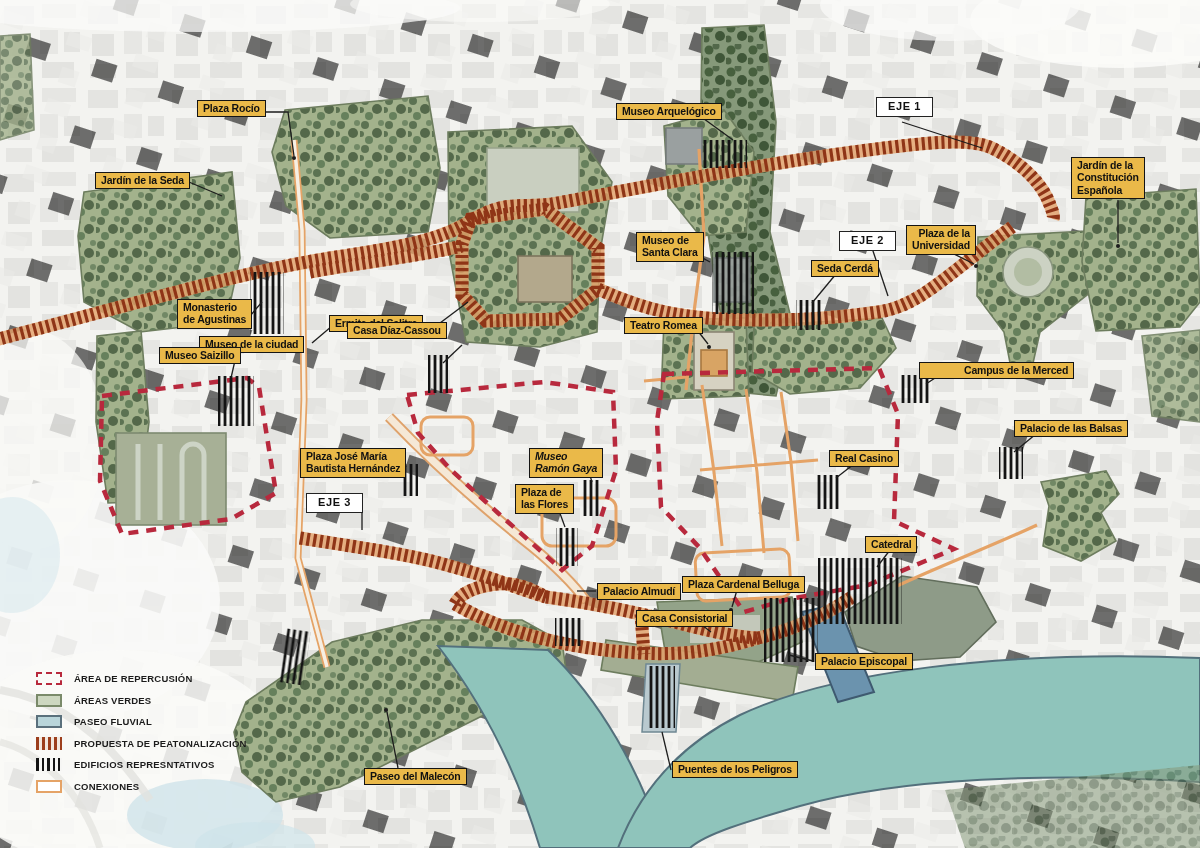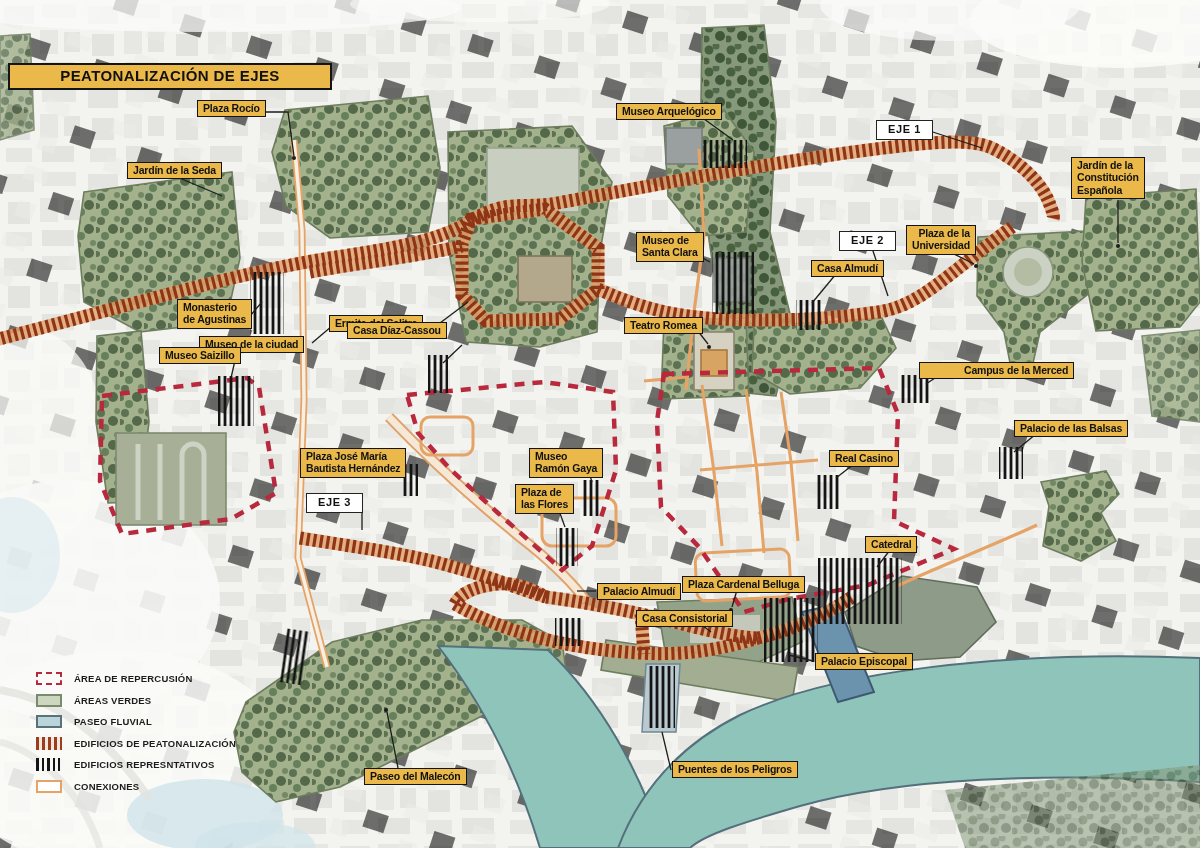--- a/index.html
+++ b/index.html
@@ -238,49 +238,48 @@
       <circle cx="294" cy="158" r="2"></circle>
           <circle cx="1118" cy="246" r="2"></circle>
       <circle cx="976" cy="266" r="2"></circle>
           <circle cx="709" cy="347" r="2"></circle>
       <circle cx="731" cy="610" r="2"></circle>
           <circle cx="386" cy="710" r="2"></circle>
     </g>
   </g>
 </svg>
 
-<div class="title-banner">PEATONALIZACIÓN DE EJES</div>
 
 <div class="labels-layer">
 
 <div class="map-label place" style="left: 197px; top: 100px;"><span>Plaza Rocío</span></div>
-      <div class="map-label place" style="left: 95px; top: 162px; margin-left: 32px;"><span>Jardín de la Seda</span></div>
+      <div class="map-label place" style="left: 95px; top: 172px;"><span>Jardín de la Seda</span></div>
       <div class="map-label place" style="left: 616px; top: 103px;"><span>Museo Arquelógico</span></div>
-      <div class="map-label eje" style="left: 876px; top: 120px;"><span>EJE 1</span></div>
+      <div class="map-label eje" style="left: 876px; top: 97px;"><span>EJE 1</span></div>
       <div class="map-label place" style="left: 1071px; top: 157px;"><span>Jardín de la
 Constitución
 Española</span></div>
       <div class="map-label place" style="left: 636px; top: 232px;"><span>Museo de
 Santa Clara</span></div>
       <div class="map-label eje" style="left: 839px; top: 231px;"><span>EJE 2</span></div>
       <div class="map-label place" style="left: 906px; top: 225px; text-align: right;"><span>Plaza de la
 Universidad</span></div>
-      <div class="map-label place" style="left: 811px; top: 260px;"><span>Casa Almudí</span></div>
+      <div class="map-label place" style="left: 811px; top: 260px;"><span>Seda Cerdá</span></div>
       <div class="map-label place" style="left: 177px; top: 299px;"><span>Monasterio
 de Agustinas</span></div>
       <div class="map-label place" style="left: 329px; top: 315px;"><span>Ermita del Salitre</span></div>
       <div class="map-label place" style="left: 199px; top: 336px;"><span>Museo de la ciudad</span></div>
       <div class="map-label place" style="left: 347px; top: 322px;"><span>Casa Díaz-Cassou</span></div>
       <div class="map-label place" style="left: 624px; top: 317px;"><span>Teatro Romea</span></div>
       <div class="map-label place" style="left: 159px; top: 347px;"><span>Museo Saizillo</span></div>
       <div class="map-label place" style="left: 919px; top: 362px; padding-left: 44px;"><span>Campus de la Merced</span></div>
       <div class="map-label place" style="left: 1014px; top: 420px;"><span>Palacio de las Balsas</span></div>
       <div class="map-label place" style="left: 300px; top: 433px; margin-top: 15px;"><span>Plaza José María
 Bautista Hernández</span></div>
-      <div class="map-label place" style="left: 529px; top: 448px;"><span>Museo
+      <div class="map-label place" style="left: 529px; top: 448px; font-style: italic;"><span>Museo
 Ramón Gaya</span></div>
       <div class="map-label place" style="left: 829px; top: 450px;"><span>Real Casino</span></div>
       <div class="map-label place" style="left: 515px; top: 484px;"><span>Plaza de
 las Flores</span></div>
       <div class="map-label eje" style="left: 306px; top: 493px;"><span>EJE 3</span></div>
       <div class="map-label place" style="left: 865px; top: 536px;"><span>Catedral</span></div>
       <div class="map-label place" style="left: 597px; top: 583px;"><span>Palacio Almudí</span></div>
       <div class="map-label place" style="left: 682px; top: 576px;"><span>Plaza Cardenal Belluga</span></div>
       <div class="map-label place" style="left: 636px; top: 610px;"><span>Casa Consistorial</span></div>
       <div class="map-label place" style="left: 815px; top: 653px;"><span>Palacio Episcopal</span></div>
@@ -298,21 +297,21 @@
         <div class="legend-row">
         <span class="sw sw-verdes"></span>
         <span>ÁREAS VERDES</span>
       </div>
         <div class="legend-row">
         <span class="sw sw-fluvial"></span>
         <span>PASEO FLUVIAL</span>
       </div>
         <div class="legend-row">
         <span class="sw sw-propuesta"></span>
-        <span>EDIFICIOS DE PEATONALIZACIÓN</span>
+        <span>PROPUESTA DE PEATONALIZACIÓN</span>
       </div>
         <div class="legend-row">
         <span class="sw sw-edificios"></span>
         <span>EDIFICIOS REPRESNTATIVOS</span>
       </div>
         <div class="legend-row">
         <span class="sw sw-conexiones"></span>
         <span>CONEXIONES</span>
       </div>
       </div>

